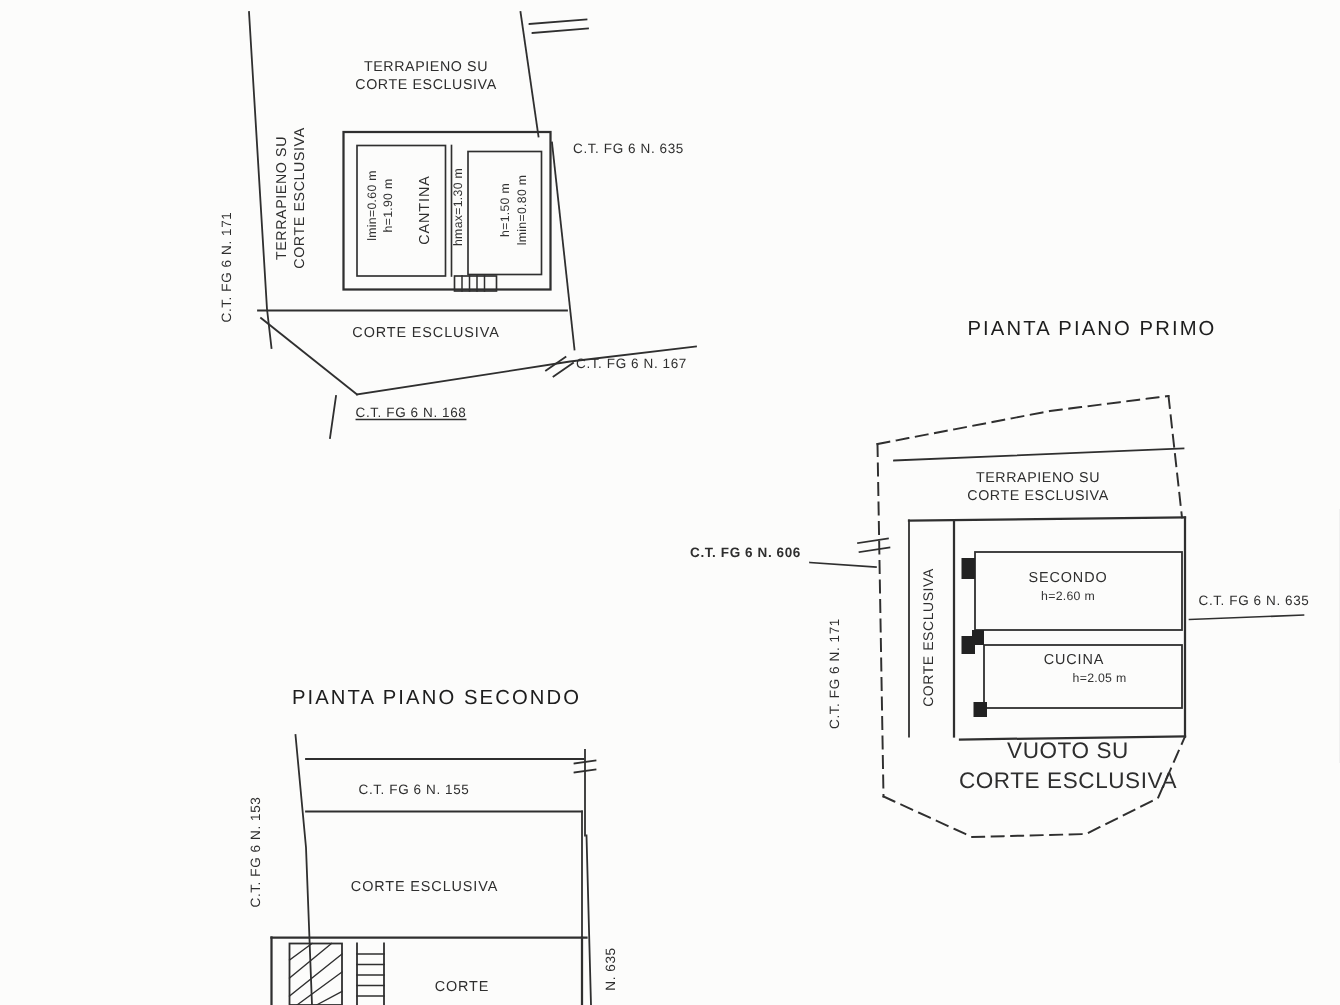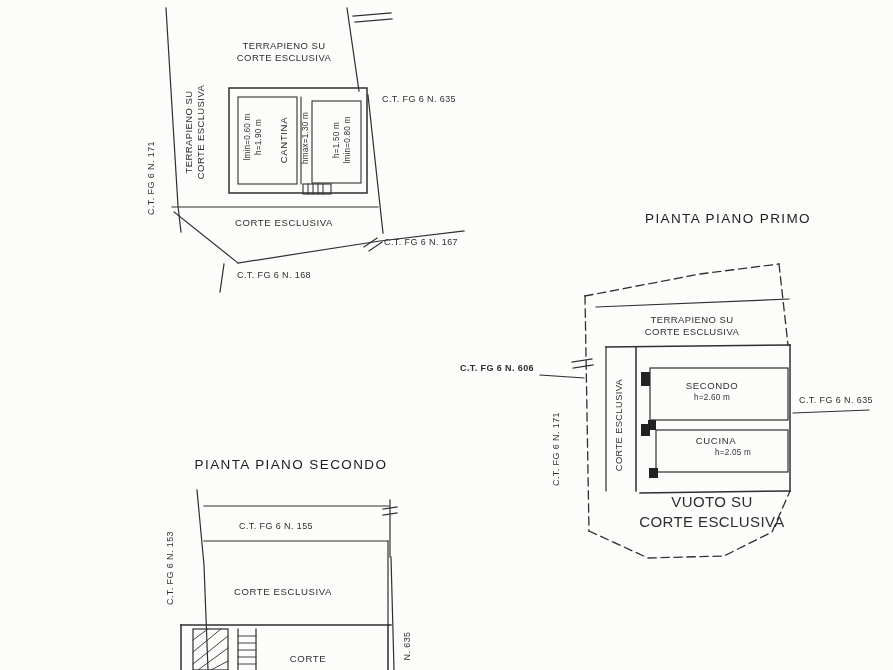--- a/index.html
+++ b/index.html
@@ -122,21 +122,21 @@
 
   <div class="lbl v dim" style="left:306px;top:138px;">hmax=1.30 m</div>
 
   <div class="lbl two v dim" style="left:343px;top:140px;">h=1.50 m
 lmin=0.80 m</div>
 
   <div class="lbl room" style="left:284px;top:223px;">CORTE ESCLUSIVA</div>
 
   <div class="lbl" style="left:421px;top:243px;">C.T. FG 6 N. 167</div>
 
-  <div class="lbl" style="left:274px;top:276px;">C.T. FG 6 N. 168</div>
+  <div class="lbl" style="left:274px;top:276px;text-decoration:underline;">C.T. FG 6 N. 168</div>
 
   <div class="lbl title" style="left:710px;top:219px;margin-left:18px;">PIANTA PIANO PRIMO</div>
 
   <div class="lbl two" style="left:692px;top:326px;font-size:9.5px;">TERRAPIENO SU
 CORTE ESCLUSIVA</div>
 
   <div class="lbl" style="left:497px;top:369px;font-weight:bold;">C.T. FG 6 N. 606</div>
 
   <div class="lbl v" style="left:557px;top:449px;">C.T. FG 6 N. 171</div>
 

